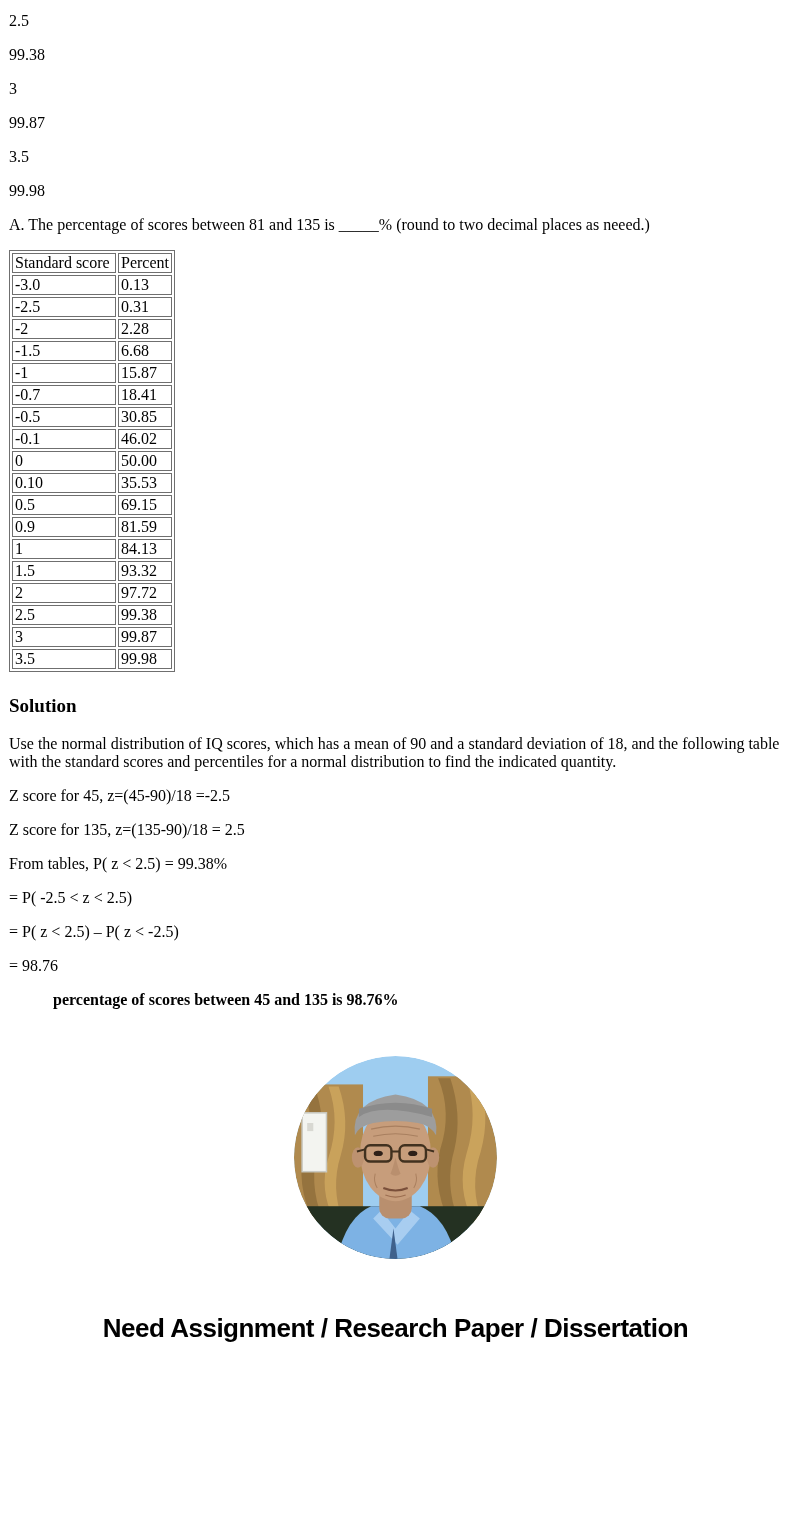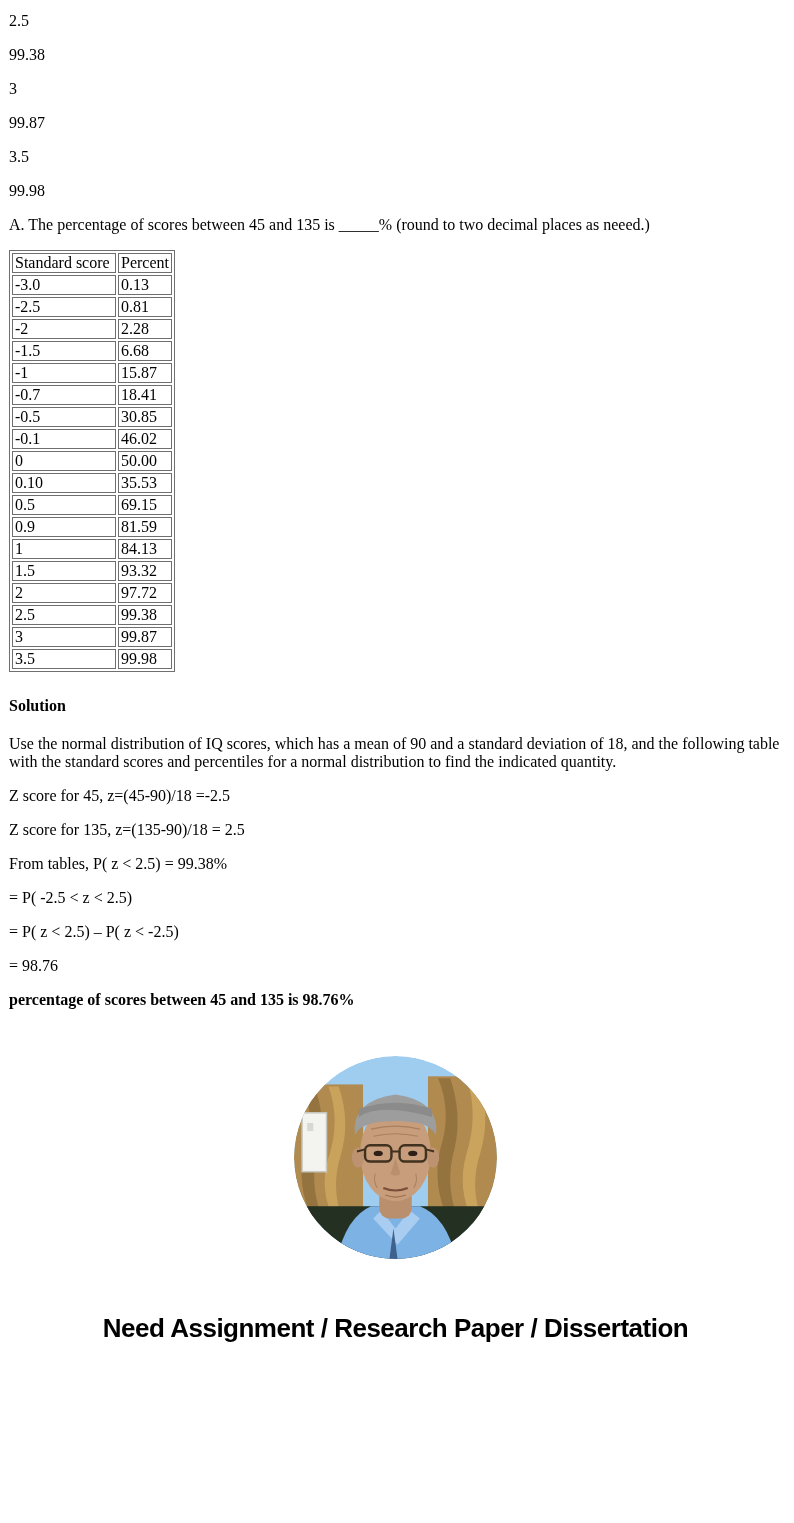--- a/index.html
+++ b/index.html
@@ -36,27 +36,28 @@
     padding: 0 2px;
     font-weight: normal;
     text-align: left;
     line-height: 18px;
     white-space: nowrap;
   }
   table.zscore .col-score { min-width: 98px; }
   table.zscore .col-pct   { min-width: 48px; }
 
   h3.solution-heading {
-    font-size: 16px;
+    font-size: 19px;
     font-weight: bold;
     margin: 24px 0 19px 0;
     line-height: 20px;
   }
   p.conclusion {
     font-weight: bold;
+    margin-left: 44px;
   }
   
   .photo-wrap {
     margin-top: 47px;
     text-align: center;
   }
   .photo-circle {
     display: inline-block;
     width: 203px;
     height: 203px;
@@ -90,39 +91,39 @@
 
       <p>3</p>
 
       <p>99.87</p>
 
       <p>3.5</p>
 
       <p>99.98</p>
     </div>
 
-  <p>A. The percentage of scores between 45 and 135 is _____% (round to two decimal places as neeed.)</p>
+  <p>A. The percentage of scores between 81 and 135 is _____% (round to two decimal places as neeed.)</p>
 
   <table class="zscore">
     <thead>
       <tr>
         <th class="col-score">Standard score</th>
         <th class="col-pct">Percent</th>
       </tr>
     </thead>
     <tbody>
 
         <tr>
           <td class="col-score">-3.0</td>
           <td class="col-pct">0.13</td>
         </tr>
 
         <tr>
           <td class="col-score">-2.5</td>
-          <td class="col-pct">0.81</td>
+          <td class="col-pct">0.31</td>
         </tr>
 
         <tr>
           <td class="col-score">-2</td>
           <td class="col-pct">2.28</td>
         </tr>
 
         <tr>
           <td class="col-score">-1.5</td>
           <td class="col-pct">6.68</td>

